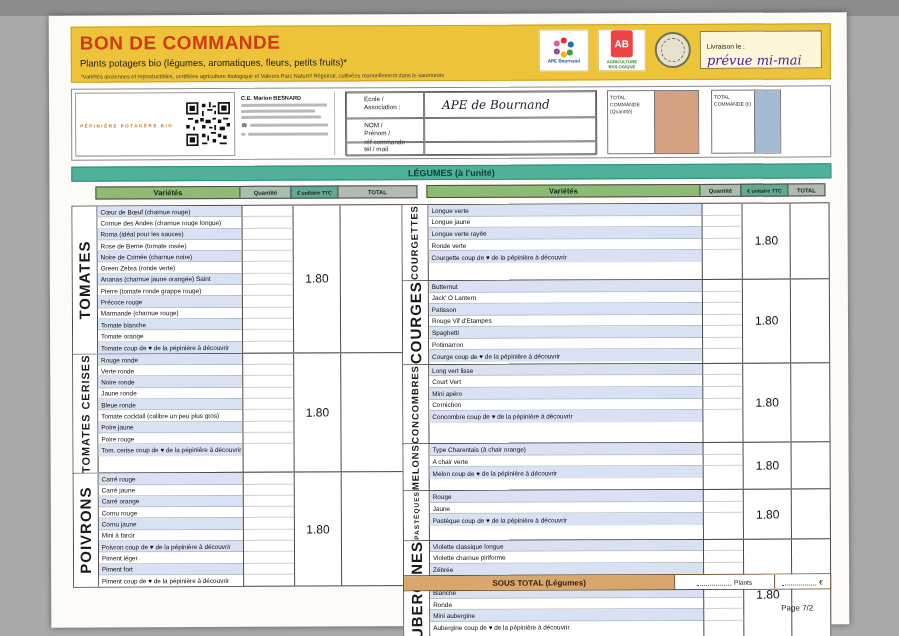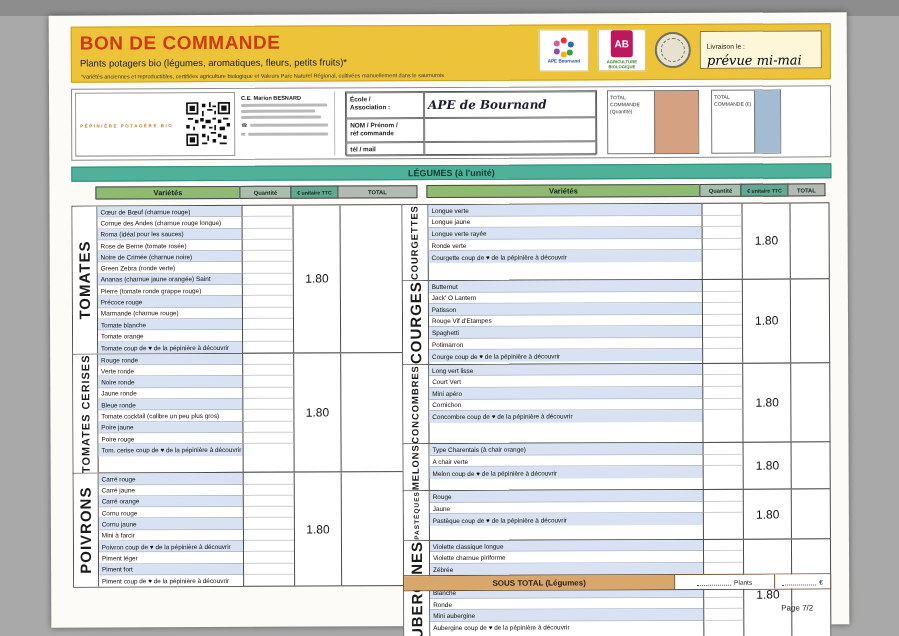--- a/index.html
+++ b/index.html
@@ -17,48 +17,48 @@
   .band-sub { font-size:9.5px; color:#1c1c1c; margin-top:3px; }
   .band-foot { position:absolute; left:9px; bottom:2px; font-size:5.6px; color:#3a3a2a; }
   .band-logos { flex:1; display:flex; justify-content:flex-end; align-items:center; gap:9px; }
   .logo-card { background:#fff; border:1px solid #d5c27a; display:flex; flex-direction:column;
     align-items:center; justify-content:center; }
   .ape-card { width:50px; height:42px; }
   .ape-dots { position:relative; width:22px; height:20px; }
   .ape-dots i { position:absolute; width:6px; height:6px; border-radius:50%; }
   .ape-label { font-size:4.6px; font-weight:bold; color:#1f4e9c; margin-top:1px; }
   .ab-card { width:48px; height:42px; }
-  .ab-square { width:22px; height:29px; background:#be185d; color:#fff; font-weight:bold;
+  .ab-square { width:22px; height:29px; background:#ef4444; color:#fff; font-weight:bold;
     font-size:10px; display:flex; align-items:center; justify-content:center; border-radius:3px; }
   .ab-text { font-size:4.2px; font-weight:bold; color:#3f7d21; text-align:center;
     white-space:pre-line; margin-top:2px; line-height:1.2; }
   .stamp { width:36px; height:36px; border-radius:50%; background:#e7e2cf; border:2px solid #73735a;
     display:flex; align-items:center; justify-content:center; }
   .stamp-inner { width:24px; height:24px; border-radius:50%; border:1px dashed #73735a; }
   .delivery { width:122px; height:38px; background:#fdf6d8; border:1px solid #8a7a30; padding:3px 6px; }
   .delivery-label { font-size:6.8px; color:#222; }
-  .delivery-value { font-family:"DejaVu Serif", serif; font-style:italic; font-size:13px; color:#000000; }
+  .delivery-value { font-family:"DejaVu Serif", serif; font-style:italic; font-size:13px; color:#4c1d95; }
 
   
   .info { position:absolute; left:22px; top:73px; width:760px; height:72px;
     border:1px solid #8a8a8a; background:#fff; display:flex; align-items:stretch; padding:3px; }
   .brand-box { width:160px; border:1px solid #999; display:flex; align-items:center; padding:2px 4px; }
   .brand-txt { flex:1; }
   .brand-name { font-size:19px; font-weight:bold; color:#4a5d23; white-space:nowrap; }
   .brand-name .flower { color:#e07820; font-size:12px; }
   .brand-tag { font-size:4.4px; letter-spacing:1.6px; color:#c0731f; font-weight:bold; margin-top:2px; }
   .qr { width:44px; height:44px; }
   .contact { width:100px; padding:3px 6px; border-right:1px solid #bbb; }
   .contact-name { font-size:5.6px; font-weight:bold; color:#111; }
   .bar { height:3px; background:#b9b9b9; margin-top:3px; border-radius:1px; }
   .c-row { display:flex; align-items:center; gap:3px; margin-top:3px; font-size:5px; color:#555; }
   .c-row .bar { flex:1; margin-top:0; }
   .fields { width:252px; margin-left:10px; border:1px solid #555; display:grid;
     grid-template-columns:78px 1fr; grid-template-rows:26px 24px 14px; background:#fff; }
-  .fields > div { border:0.5px solid #777; padding:2px 3px;font-weight:bold; }
+  .fields > div { border:0.5px solid #777; padding:2px 17px; }
   .f-label { font-size:6.4px; color:#222; white-space:pre-line; line-height:1.3; }
   .f-value { font-family:"DejaVu Serif", serif; font-style:italic; font-size:12px; color:#1b1b2e;
     display:flex; align-items:center; padding-left:8px; }
   .tot-group { margin-left:10px; border:1px solid #777; display:flex; background:#fff; }
   .tg1 { width:92px; } .tg2 { width:70px; margin-left:12px; }
   .tot-label { flex:1; font-size:5px; color:#333; padding:3px 2px; white-space:pre-line; line-height:1.4; }
   .swatch-tan { width:44px; background:#d4a183; border-left:1px solid #777; }
   .swatch-blue { width:26px; background:#a3bcd1; border-left:1px solid #777; }
 
   

